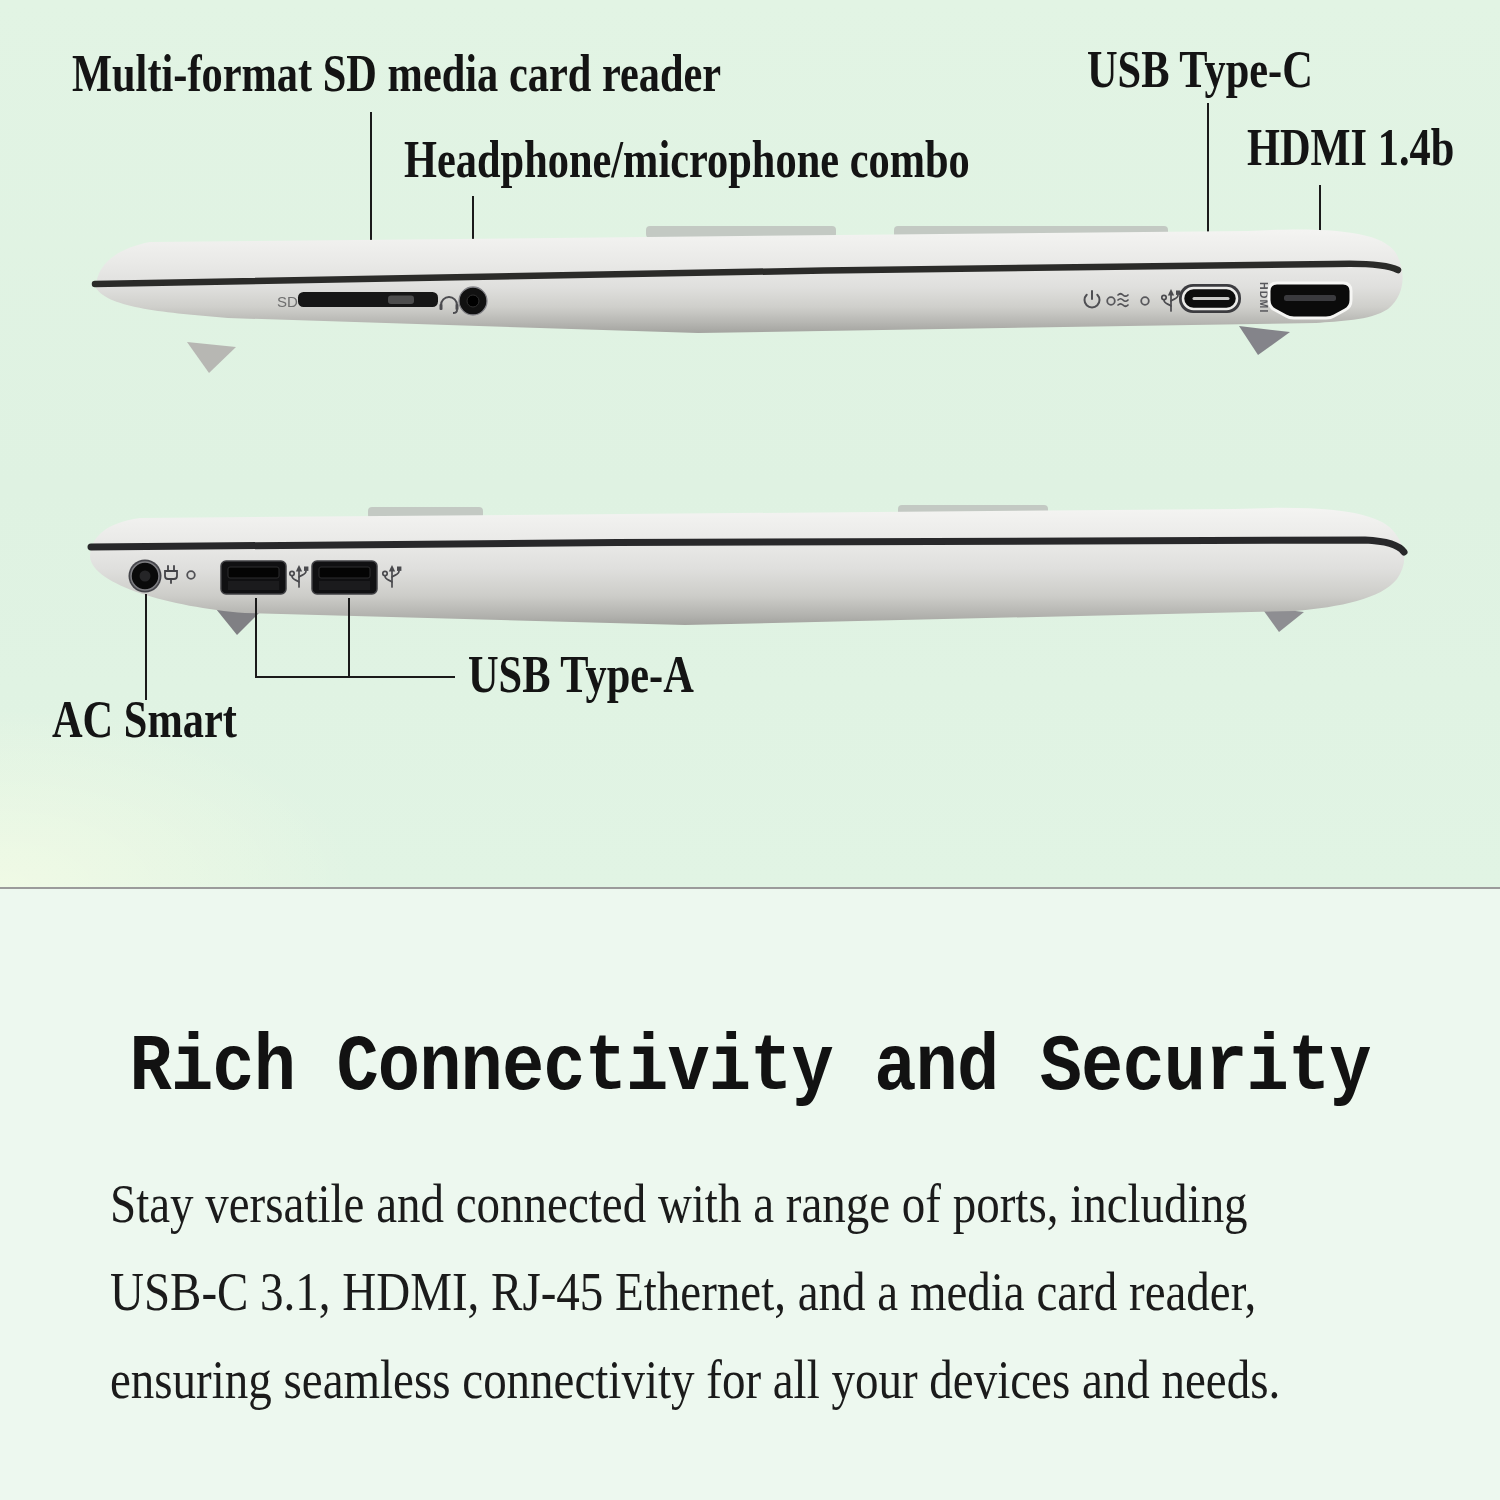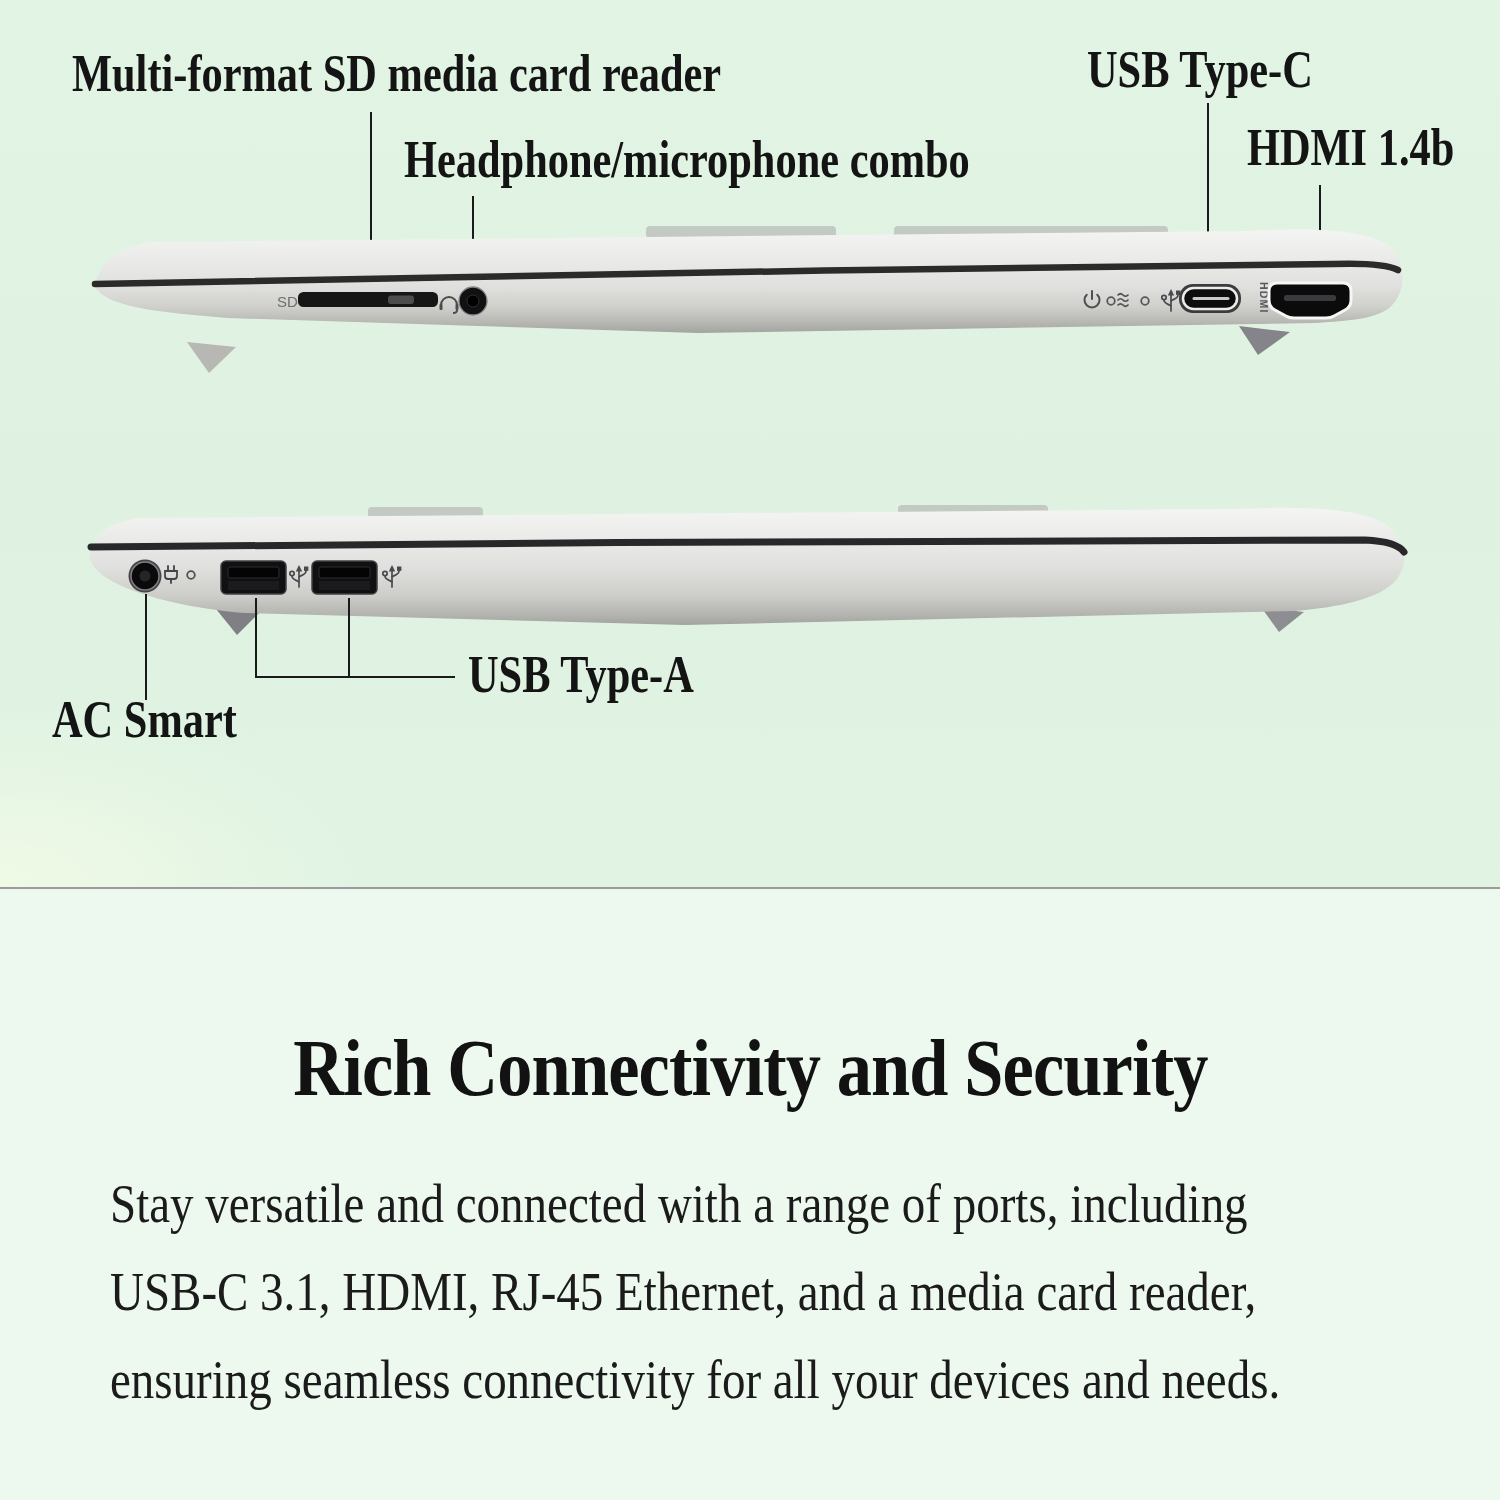--- a/index.html
+++ b/index.html
@@ -32,21 +32,21 @@
   }
   .callout-line{
     position:absolute;width:2px;background:#1a1a1a;
   }
   .callout-line-h{
     position:absolute;height:2px;background:#1a1a1a;
   }
   .laptop-svg{position:absolute;}
   #heading{
     position:absolute;left:0;top:1026px;width:1500px;
-    text-align:center;line-height:84px;
+    text-align:center;line-height:84px;font-family:Liberation Mono, monospace;
   }
   #heading span{
     display:inline-block;
     font-size:80px;font-weight:700;letter-spacing:-1px;
     transform:scaleX(.88);transform-origin:50% 0;
     color:#121212;white-space:nowrap;
   }
   #paragraph{
     position:absolute;left:110px;top:1160px;
     font-size:54px;font-weight:400;line-height:88px;

